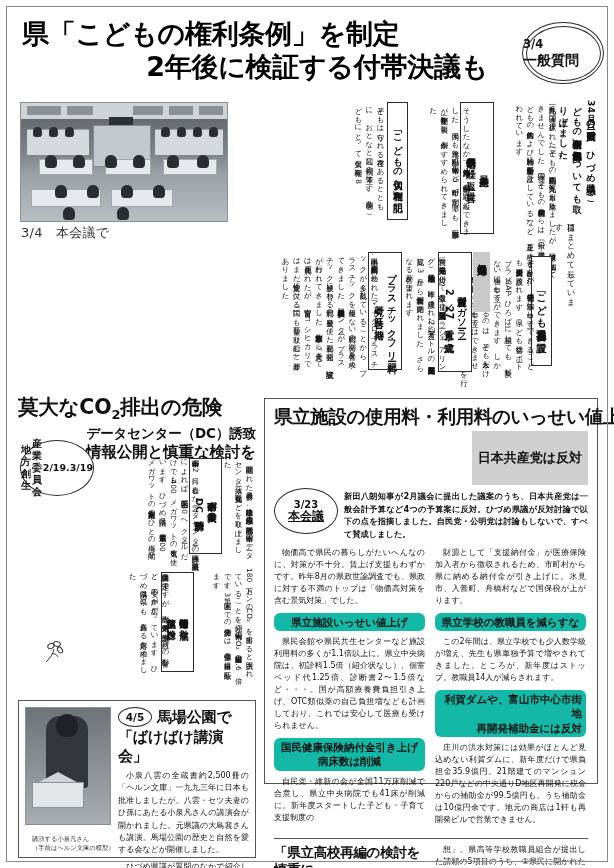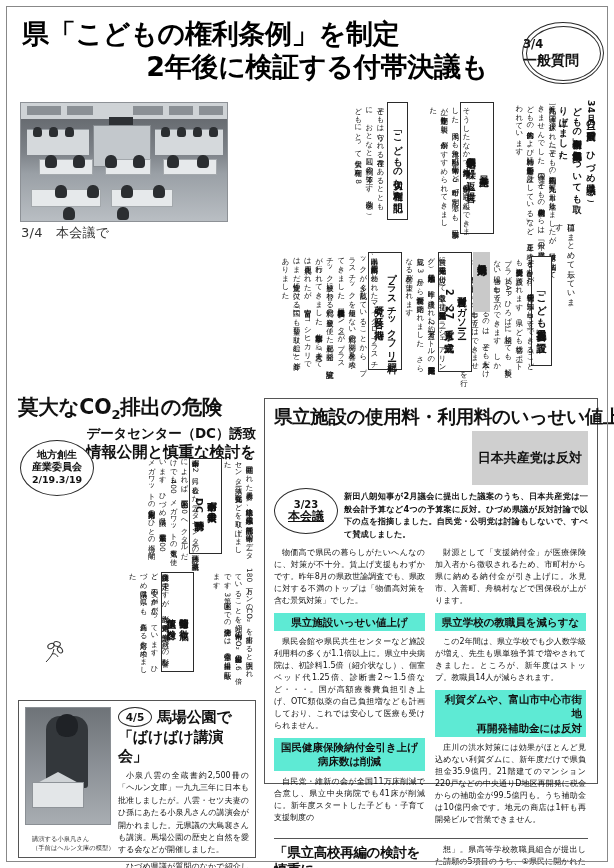--- a/index.html
+++ b/index.html
@@ -152,22 +152,22 @@
   .co2-h3 {
     font-size: 15.5px; font-weight: 900; text-align: right;
     line-height: 1.2; margin-top: 1px; letter-spacing: -0.01em;
   }
   .round-badge {
     position: absolute;
     left: 2px; top: 44px;
     width: 74px; height: 56px;
     border: 1.4px solid #2a2a2a;
     border-radius: 50%;
-    display: flex; flex-direction: column;
-    justify-content: center;
+    display: flex; flex-direction: row;
+    align-items: center; justify-content: center;
     background: #fff; text-align: center;
   }
   .rb-l1 { font-size: 10px; font-weight: 900; line-height: 1.2; }
   .rb-l2 { font-size: 10px; font-weight: 900; line-height: 1.2; }
   .rb-l3 { font-size: 9.5px; font-weight: 700; line-height: 1.3; margin-top: 1px; }
 
   .flower { position: absolute; left: 26px; top: 244px; }
 
   
   .right-panel {
@@ -207,24 +207,24 @@
   }
   .rp-cols {
     display: flex; gap: 10px; margin-top: 7px;
   }
   .rp-col { width: 151px; }
   .rp-col p {
     margin: 0 0 6px 0; font-size: 8px; line-height: 1.5;
     text-align: justify; text-indent: 1em;
   }
   .sub-head {
-    background: #5eead4;
+    background: #14b8a6;
     font-size: 10.5px; font-weight: 900;
     padding: 2px 4px; margin: 2px 0 5px 0;
-    text-align: center; line-height: 1.35;
+    text-align: center; line-height: 1.35; border-radius: 6px;
   }
   .sub-head.r2 { text-align: right; }
   .hr-thin { border: 0; border-top: 0.8px solid #555; margin: 6px 0 5px 0; }
   .petition-title {
     font-size: 13.5px; font-weight: 900; line-height: 1.3;
     letter-spacing: -0.02em;
   }
   .petition-title .l2 { display: block; text-align: center; }
 
   

